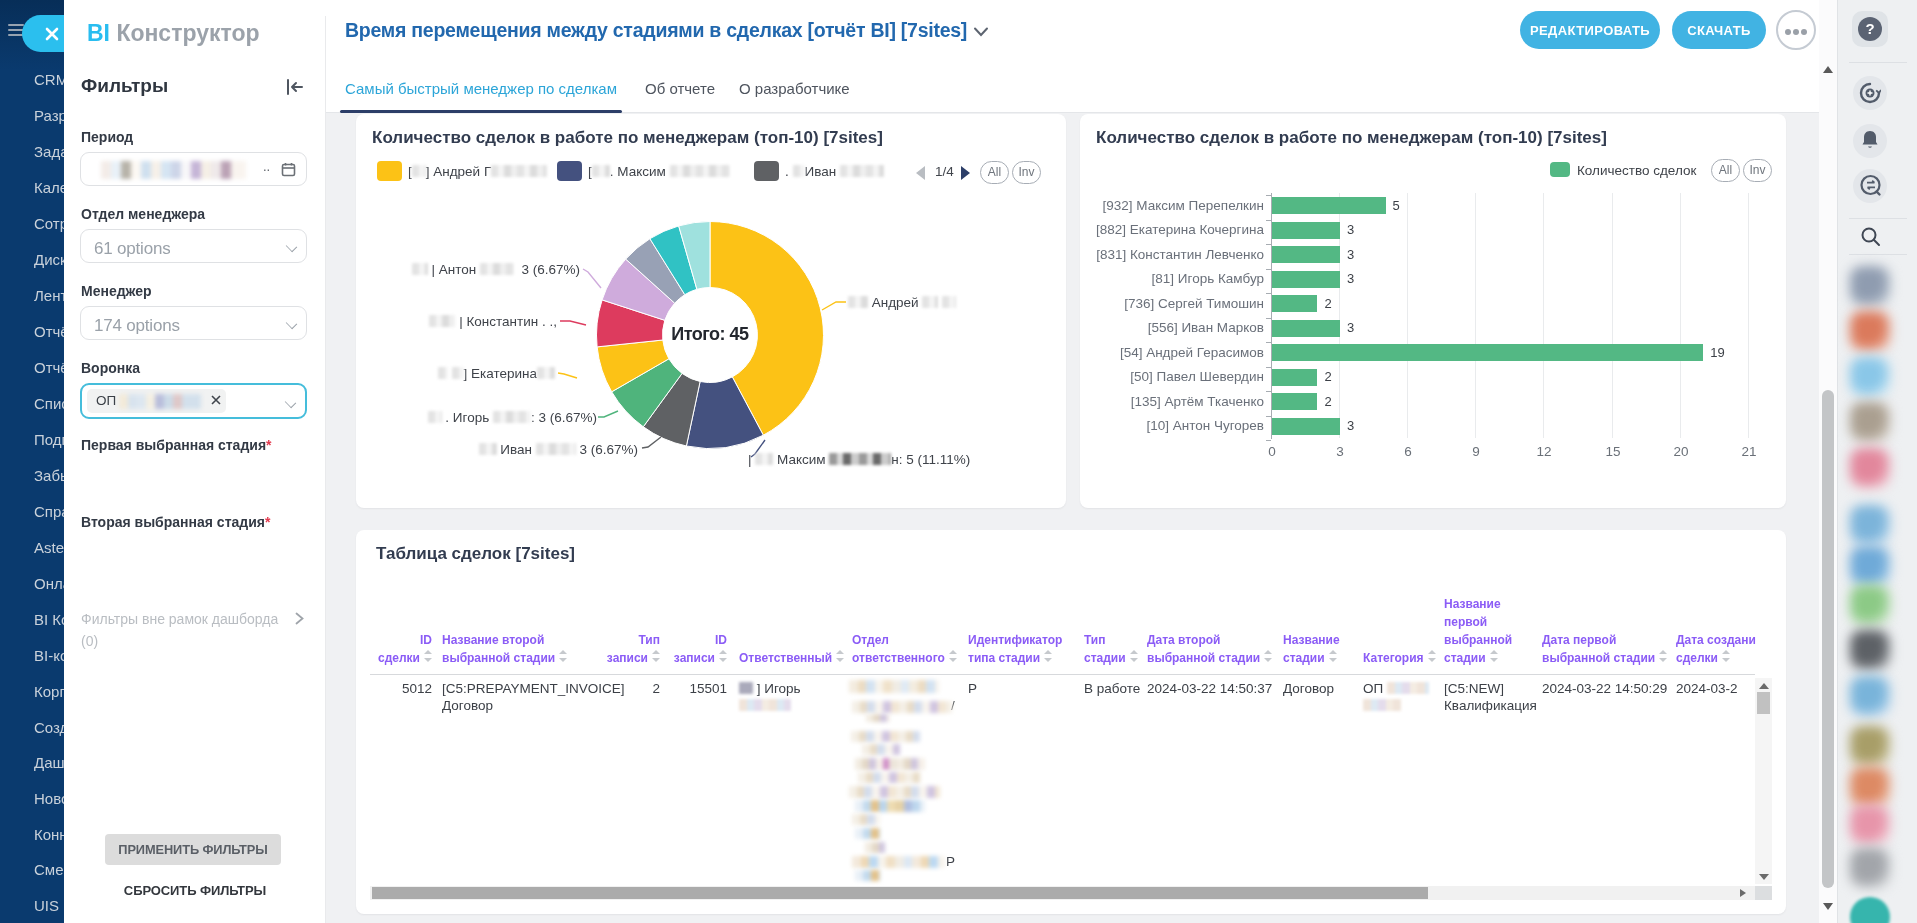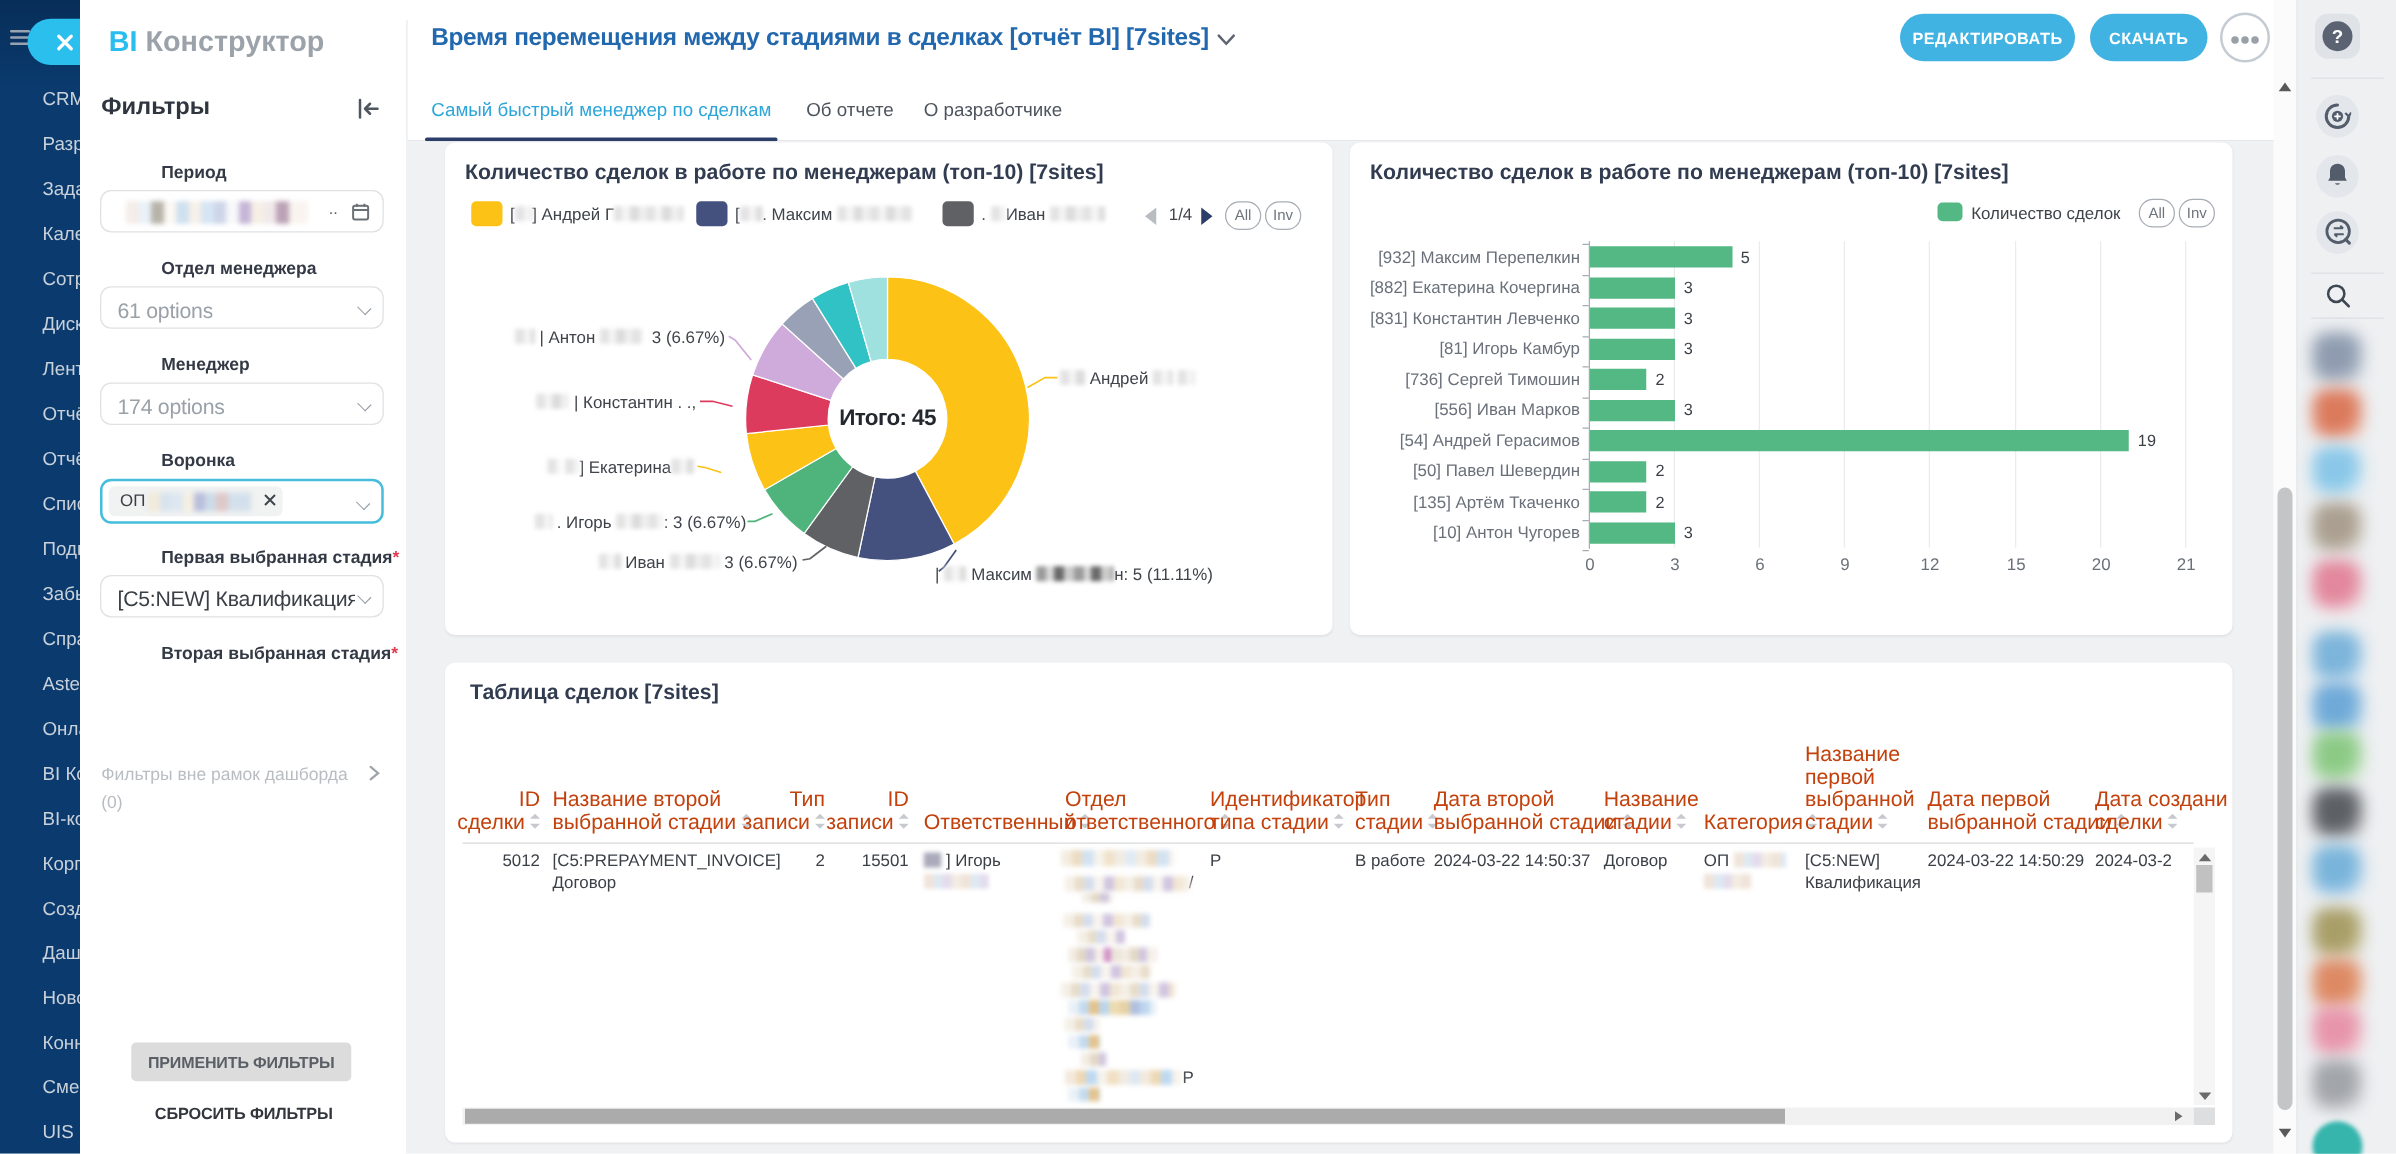--- a/index.html
+++ b/index.html
@@ -7,21 +7,21 @@
 .abs { position:absolute; }
 
 #sidebar { position:absolute; left:0; top:0; width:64px; height:923px; background:linear-gradient(180deg,#072e58 0,#0a3a6e 70px,#0a3a6e 100%); }
 #sidebar .mi { position:absolute; left:34px; color:#c9d1da; font-size:15px; white-space:nowrap; }
 #burger div { position:absolute; left:8px; width:16px; height:2px; background:#97a3b0; border-radius:1px; }
 #closepill { position:absolute; left:22px; top:15px; width:60px; height:37px; background:#2bbfee; border-radius:19px 0 0 19px; z-index:3; }
 #closepill svg { position:absolute; left:13px; top:7px; }
 
 #panel { position:absolute; left:64px; top:0; width:262px; height:923px; background:#fff; z-index:5; }
 #panel .rb { position:absolute; right:0; top:16px; bottom:0; width:1px; background:#e9eaec; }
-.flabel { position:absolute; left:17px; font-size:14px; font-weight:bold; color:#333a45;margin-left:48px; }
+.flabel { position:absolute; left:17px; font-size:14px; font-weight:bold; color:#333a45; }
 .fbox { position:absolute; left:16px; width:227px; height:34px; border:1px solid #dfe1e4; border-radius:9px; background:#fff; }
 .fbox .ph { position:absolute; left:13px; top:9px; font-size:17px; color:#9aa1a9; letter-spacing:-0.2px; white-space:nowrap; max-width:190px; overflow:hidden;text-align:center; }
 .fbox .chev { position:absolute; right:10px; top:12px; width:9px; height:9px; }
 .chev:before { content:""; position:absolute; left:0; top:0; width:8px; height:8px; border-right:1.5px solid #9aa1a9; border-bottom:1.5px solid #9aa1a9; transform:rotate(45deg) scale(1,.8); }
 .red { color:#e23a4e; }
 
 #header { position:absolute; left:326px; top:0; width:1493px; height:60px; background:#fff; }
 #htitle { position:absolute; left:19px; top:19px; font-size:21px; font-weight:bold; color:#2268ae; }
 .cyanbtn { position:absolute; top:11px; height:38px; background:#41b3e3; border-radius:19px; color:#fff; font-size:13px; font-weight:bold; text-align:center; letter-spacing:.4px; }
 .cyanbtn span { display:inline-block; margin-top:12px; }
@@ -41,21 +41,21 @@
 .bl { display:inline-block; height:12px; border-radius:1px; vertical-align:-1px; background:repeating-linear-gradient(90deg,#e3e3e3 0 7px,#f4f4f4 7px 13px,#dcdcdc 13px 20px,#efefef 20px 26px); filter:blur(1.5px); }
 .blc { display:inline-block; height:12px; border-radius:1px; vertical-align:-1px; background:repeating-linear-gradient(90deg,#f0e4da 0 8px,#dde9f3 8px 15px,#e4dcec 15px 23px,#f4ece2 23px 30px); filter:blur(1.5px); }
 .mos { position:absolute; filter:blur(2px); border-radius:1px; }
 
 .bar { position:absolute; height:17px; background:#53b884; }
 .blab { position:absolute; font-size:13.5px; color:#6a707a; white-space:nowrap; text-align:right; }
 .bval { position:absolute; font-size:13px; color:#3c4047; }
 .gline { position:absolute; width:1px; background:#e9ebed; }
 .axnum { position:absolute; font-size:13.5px; color:#6a7078; }
 
-.th { position:absolute; font-size:17px; font-weight:normal; color:#c2410c; line-height:18px; }
+.th { position:absolute; font-size:12px; font-weight:bold; color:#8b5cf6; line-height:18px; }
 .td { position:absolute; font-size:13.5px; color:#3c4047; line-height:17px; }
 .sorti { display:inline-block; position:relative; width:8px; height:12px; margin-left:4px; }
 .sorti:before { content:""; position:absolute; left:0; top:0; border-left:4px solid transparent; border-right:4px solid transparent; border-bottom:4px solid #c6c9cd; }
 .sorti:after { content:""; position:absolute; left:0; bottom:0; border-left:4px solid transparent; border-right:4px solid transparent; border-top:4px solid #c6c9cd; }
 
 .sbtrack { position:absolute; background:#f1f1f1; }
 .sbthumb { position:absolute; background:#ababab; }
 .tri { position:absolute; width:0; height:0; }
 
 #rightbar { position:absolute; left:1837px; top:0; width:80px; height:923px; background:#eef0f2; border-left:1px solid #e0e3e6; }
@@ -133,24 +133,20 @@
 <div class="fbox" style="top:383px;height:36px;border:2px solid #45bddb">
   <div class="abs" style="left:5px;top:4px;width:139px;height:24px;background:#f1f2f2;border-radius:5px"></div>
   <div class="abs" style="left:14px;top:8px;font-size:13.5px;color:#3a3f46">ОП</div>
   <div class="mos" style="left:37px;top:9px;width:82px;height:15px;background:repeating-linear-gradient(90deg,#f2ead9 0 9px,#d8e3ee 9px 18px,#dde7f0 18px 27px,#f4efe2 27px 36px,#b9bedb 36px 45px,#ccdbe8 45px 54px,#dfc8c8 54px 63px,#d3e0ec 63px 82px)"></div>
   <svg class="abs" style="left:127px;top:8px" width="14" height="14" viewBox="0 0 14 14">
           <path d="M3 3 L11 11 M11 3 L3 11" stroke="#40454c" stroke-width="1.6"></path>
         </svg>
   <span class="chev" style="top:13px"></span>
 </div>
 <div class="flabel" style="top:437px">Первая выбранная стадия<span class="red">*</span></div>
-<div class="fbox" style="top:460px">
-        <span class="ph" style="color:#3a3f46">[C5:NEW] Квалификация</span>
-        <span class="chev"></span>
-      </div>
 <div class="flabel" style="top:514px">Вторая выбранная стадия<span class="red">*</span></div>
 <div class="abs" style="left:17px;top:611px;font-size:14px;color:#b9bdc2">Фильтры вне рамок дашборда</div>
 <div class="abs" style="left:17px;top:633px;font-size:14px;color:#b9bdc2">(0)</div>
 <svg class="abs" style="left:230px;top:612px" width="11" height="13" viewBox="0 0 11 13">
         <path d="M2.5 1.5 L8.5 6.5 L2.5 11.5" stroke="#9fa4aa" stroke-width="1.8" fill="none" stroke-linecap="round"></path>
       </svg>
 <div class="abs" style="left:41px;top:834px;width:176px;height:31px;background:#dcdcdc;border-radius:4px;text-align:center;font-size:12.8px;font-weight:bold;color:#5a5f66;line-height:31px;letter-spacing:-0.1px">ПРИМЕНИТЬ ФИЛЬТРЫ</div>
 <div class="abs" style="left:0;top:883px;width:262px;text-align:center;font-size:13px;font-weight:bold;color:#33373d;letter-spacing:-0.1px">СБРОСИТЬ ФИЛЬТРЫ</div>
 </div>
 <div id="header">

